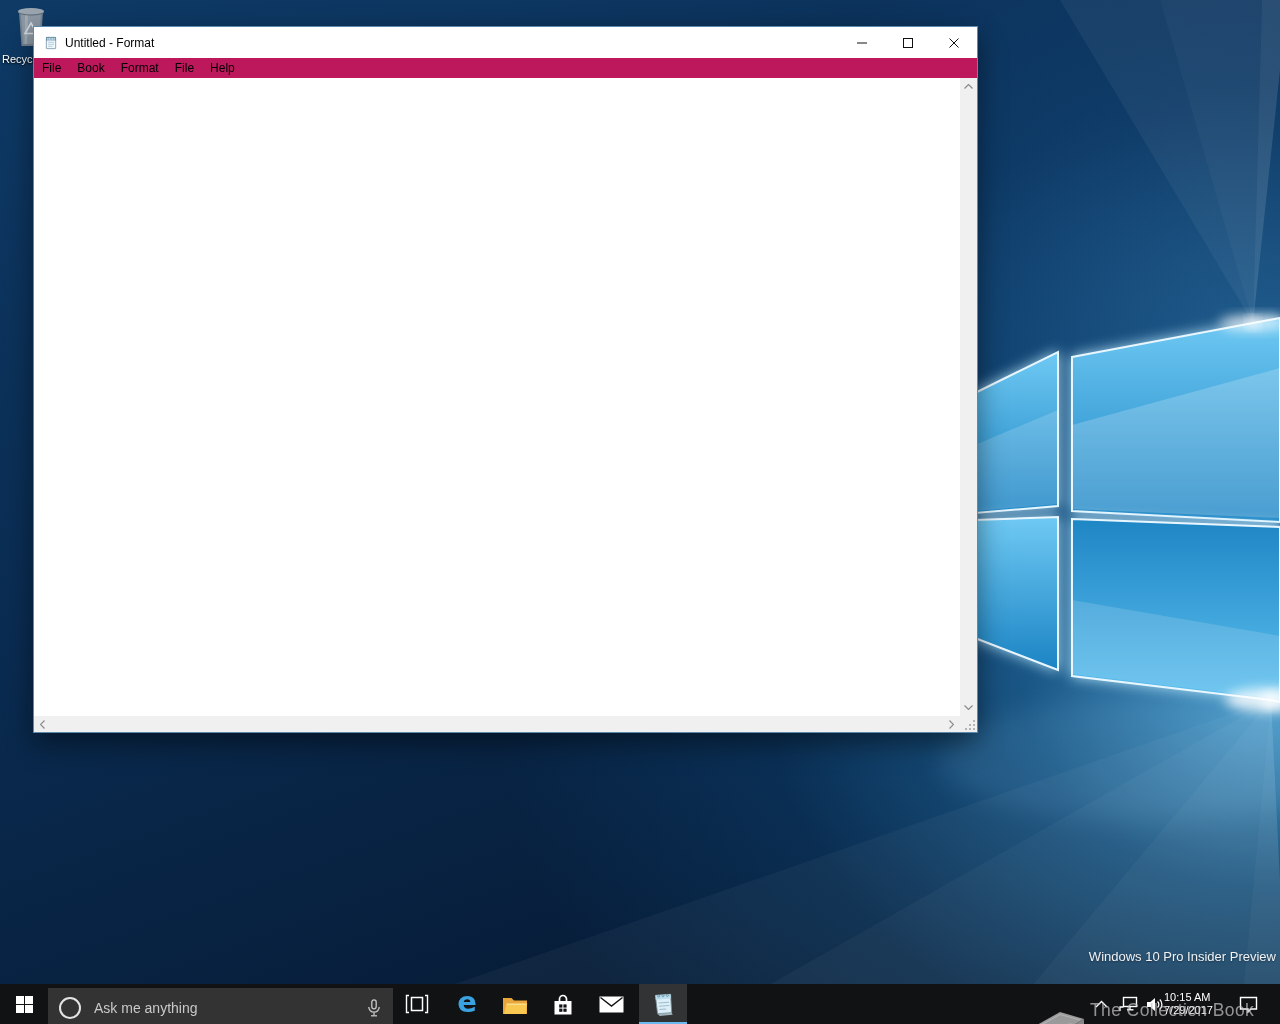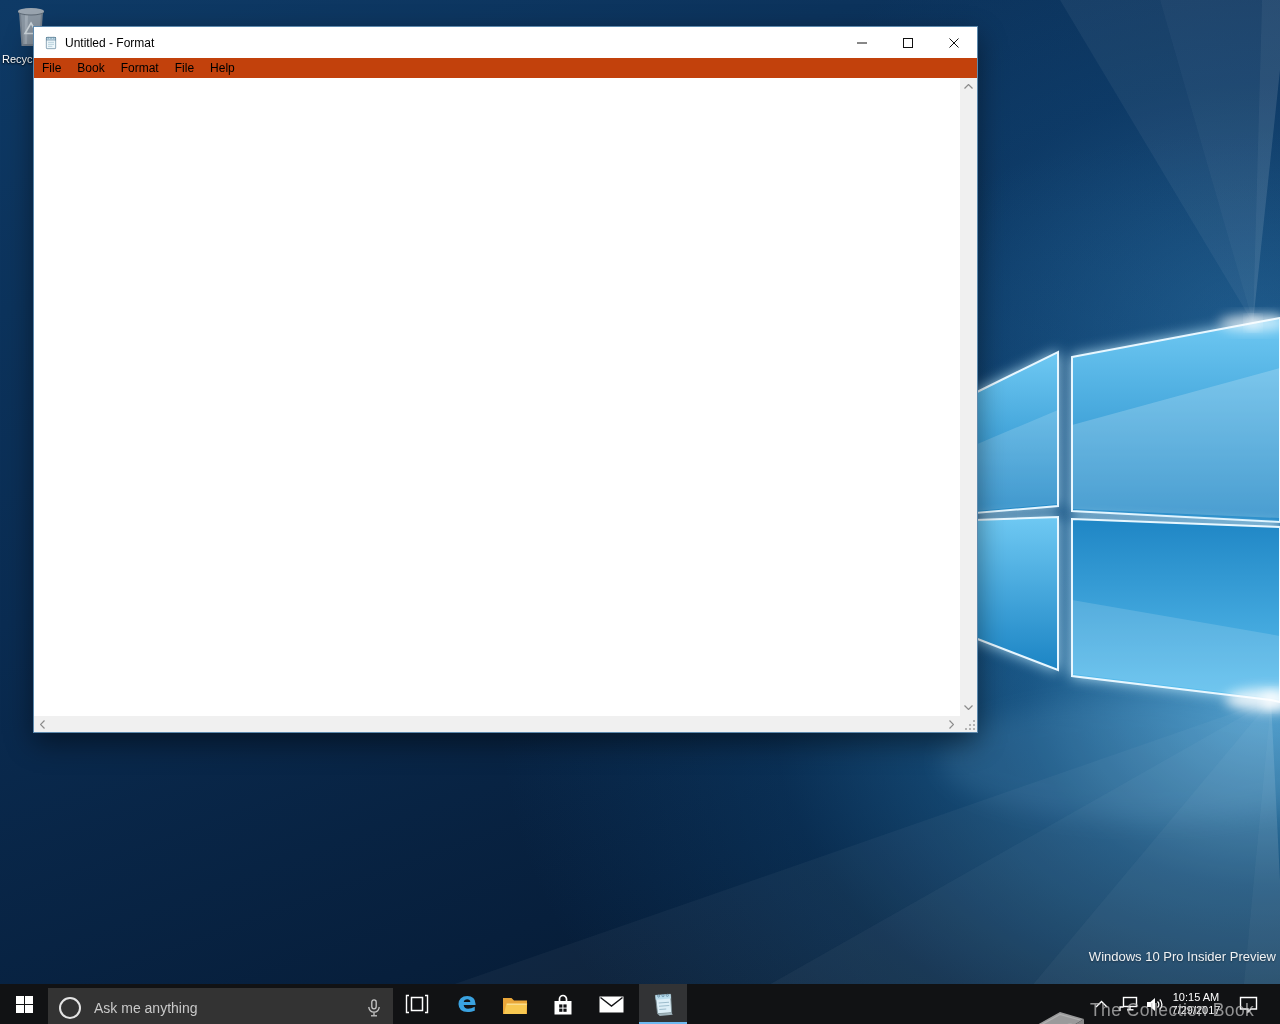--- a/index.html
+++ b/index.html
@@ -13,21 +13,21 @@
   .pane{filter:drop-shadow(0 0 7px rgba(190,235,255,.85));}
   
   .win{position:absolute;left:33px;top:26px;width:945px;height:707px;background:#fff;
     border:1px solid #5d89ad;box-sizing:border-box;box-shadow:0 10px 26px rgba(0,0,0,.45);
     display:flex;flex-direction:column;}
   .titlebar{height:31px;background:#fff;display:flex;align-items:center;flex:0 0 31px;}
   .title-ico{margin:0 6px 0 9px;display:flex;}
   .title-text{font-size:12px;color:#000;}
   .caption-btns{margin-left:auto;display:flex;height:31px;}
   .cap-btn{width:46px;height:31px;display:flex;align-items:center;justify-content:center;background:#fff;border:none;padding:0;}
-  .menubar{height:20px;background:#c2410c;display:flex;align-items:center;flex:0 0 20px;font-size:12px;color:#000;}
+  .menubar{height:20px;background:#be185d;display:flex;align-items:center;flex:0 0 20px;font-size:12px;color:#000;}
   .menu-item{padding:2px 8px;}
   .client{flex:1;display:grid;grid-template-columns:1fr 17px;grid-template-rows:1fr 16px;}
   .textarea{background:#fff;border:none;outline:none;resize:none;font-family:"Liberation Mono","DejaVu Sans Mono",monospace;font-size:13px;padding:2px;}
   .vscroll{background:#f0f0f0;position:relative;}
   .hscroll{background:#f0f0f0;position:relative;}
   .sb-btn{position:absolute;display:flex;align-items:center;justify-content:center;}
   .vscroll .sb-btn{width:17px;height:17px;left:0;}
   .hscroll .sb-btn{width:17px;height:16px;top:0;}
   .corner{background:#f0f0f0;position:relative;}
   
@@ -43,21 +43,21 @@
   .taskbar{position:absolute;left:0;bottom:0;width:1280px;height:40px;background:#111214;z-index:50;}
   .tb-btn{position:absolute;top:0;height:40px;display:flex;align-items:center;justify-content:center;}
   .tb-btn.active{background:rgba(255,255,255,.14);}
   .tb-btn.active::after{content:"";position:absolute;left:0;right:0;bottom:0;height:2px;background:#6cb8f0;}
   .searchbox{position:absolute;left:48px;top:4px;width:345px;height:40px;background:#333333;
     display:flex;align-items:center;}
   .searchbox input{flex:1;background:transparent;border:none;outline:none;color:#e0e0e0;font-size:14px;}
   .searchbox input::placeholder{color:#c9c9c9;opacity:1;}
   .cortana-ring{width:18px;height:18px;border:2px solid #e4e4e4;border-radius:50%;margin:0 11px 0 11px;flex:0 0 auto;}
   .tray-clock{position:absolute;left:1164px;top:0;width:64px;height:40px;display:flex;flex-direction:column;
-    align-items:center;justify-content:center;color:#fff;font-size:11px;line-height:13px;}
+    align-items:flex-start;justify-content:center;color:#fff;font-size:11px;line-height:13px;}
   .edge-e{font-family:"DejaVu Sans",sans-serif;font-weight:bold;font-size:29px;color:#3aa2e0;line-height:1;margin-top:-3px;}
 </style>
 </head>
 <body>
 
 <div class="desktop">
   <svg class="wallsvg" width="1280" height="1024" viewBox="0 0 1280 1024">
     <defs>
       <linearGradient id="pg" x1="0" y1="0" x2="0" y2="1">
         <stop offset="0" stop-color="#6fc9f3"></stop>

